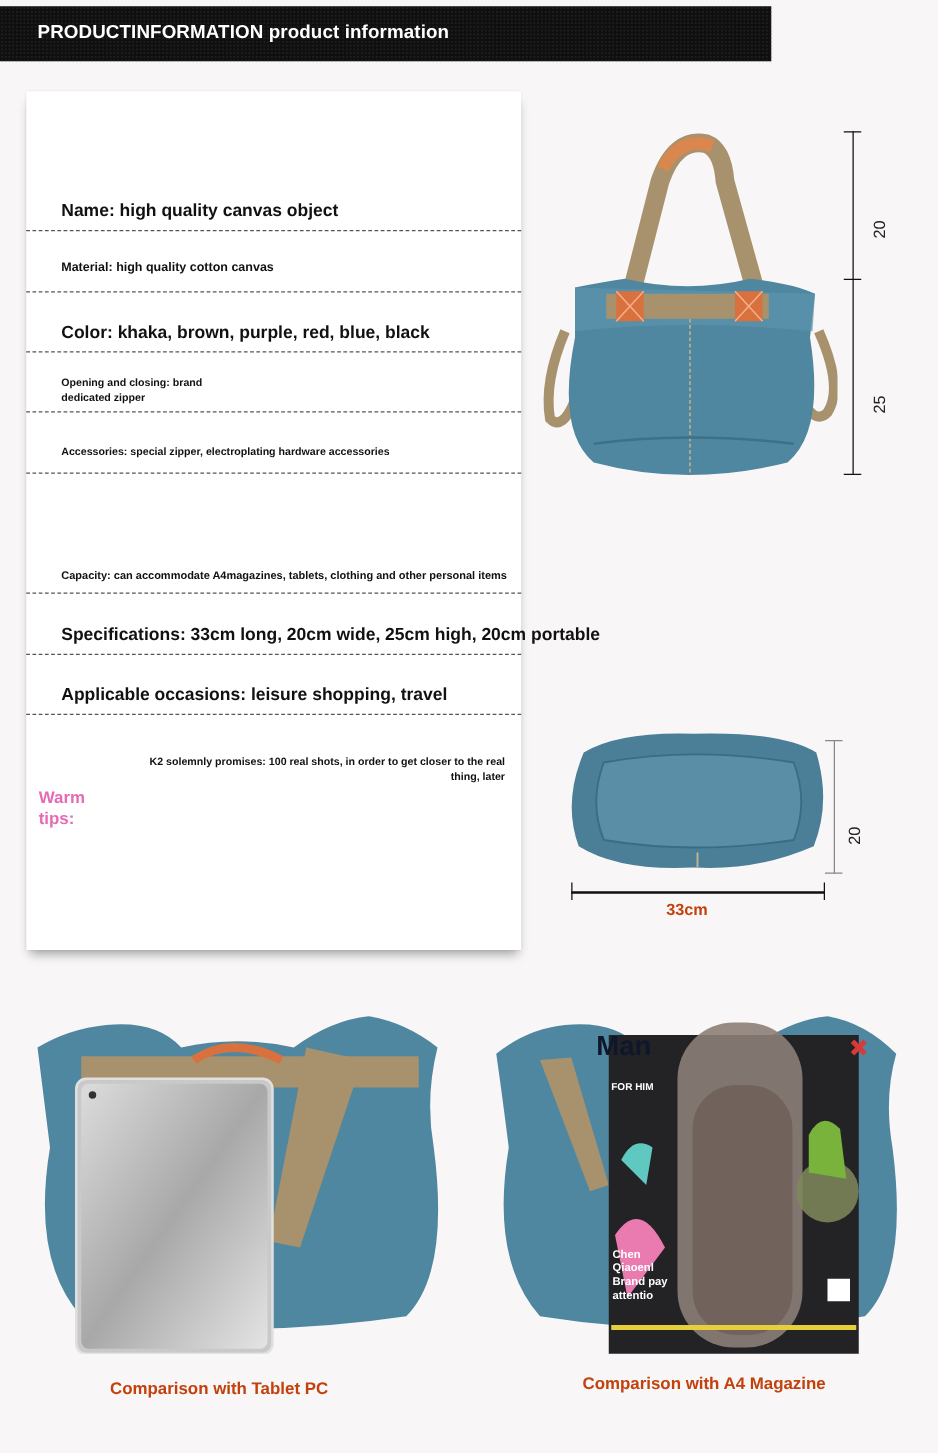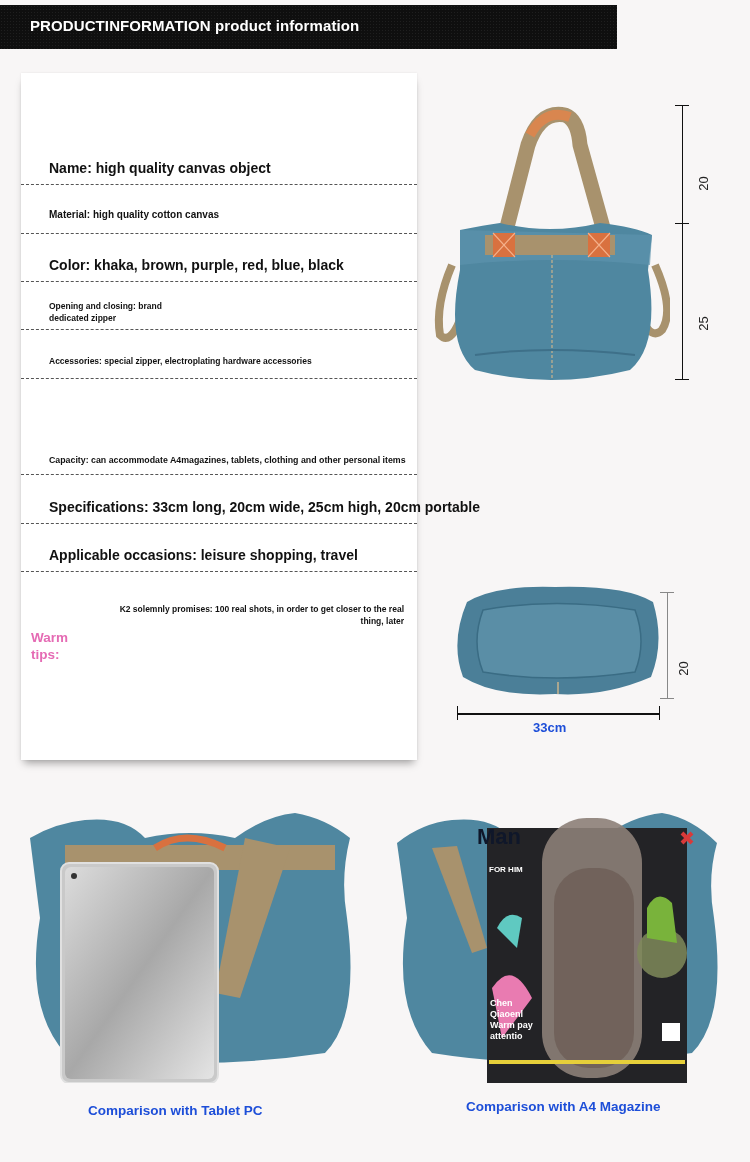--- a/index.html
+++ b/index.html
@@ -48,21 +48,21 @@
     font-weight: bold; font-size: 12.5px; line-height: 16.2px; color: #111; letter-spacing: 0.2px;
   }
 
   .photo { position: absolute; }
   .dim-v { position: absolute; width: 1px; background: #111; }
   .dim-tick { position: absolute; height: 1px; background: #111; width: 14px; }
   .dim-label { position: absolute; font-size: 13px; transform: rotate(-90deg); transform-origin: center; color: #222; }
   .dim-v.grey, .dim-tick.grey { background: #888; }
 
   .caption {
-    position: absolute; font-weight: bold; font-size: 13.5px; color: #1d4ed8; white-space: nowrap;
+    position: absolute; font-weight: bold; font-size: 13.5px; color: #c2410c; white-space: nowrap;
   }
 </style>
 </head>
 <body>
 
 <div class="header-bar">
   <div class="header-title">PRODUCTINFORMATION product information</div>
 </div>
 
 <div class="info-card">
@@ -173,17 +173,17 @@
     <path d="M100 180 Q120 150 140 190 L110 230 Z" fill="#e97bb1"></path>
     <rect x="97" y="252" width="196" height="4" fill="#e6cf3a"></rect>
     <rect x="270" y="215" width="18" height="18" fill="#fff"></rect>
     <path d="M290 25 L300 35 M300 25 L290 35" stroke="#d83a3a" stroke-width="4"></path>
   </svg>
   <div style="position:absolute;left:85px;top:16px;font-weight:bold;font-size:22px;color:#0f172a;">Man</div>
   <div style="position:absolute;left:97px;top:57px;font-weight:bold;font-size:8px;color:#fff;">FOR HIM</div>
   <div style="position:absolute;left:98px;top:190px;font-weight:bold;font-size:9px;line-height:11px;color:#fff;">
     <div>Chen</div>
     <div>Qiaoenl</div>
-    <div>Warm pay</div>
+    <div>Brand pay</div>
     <div>attentio</div>
   </div>
 </div>
 <div class="caption" style="left:466px;top:1099px;">Comparison with A4 Magazine</div>
 
 </body></html>

